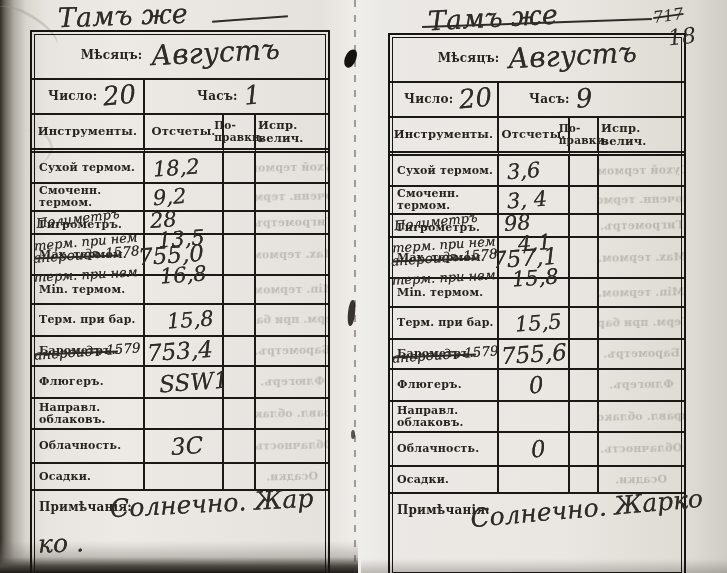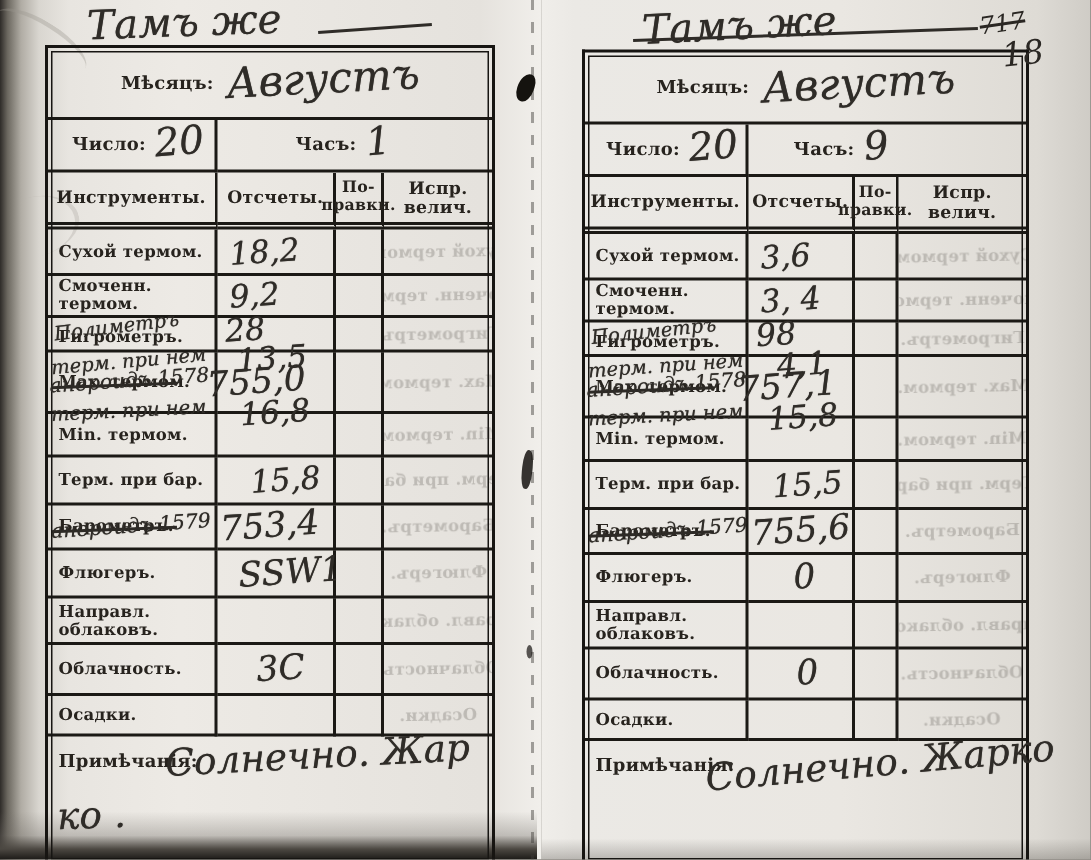--- a/index.html
+++ b/index.html
@@ -47,21 +47,21 @@
     grid-template-rows:48px 35px 38px 31px 28px 23px 41px 29px 32px 30px 32px 31px 34px 27px minmax(0,1fr);}
   .c{position:relative;display:flex;align-items:center;border-right:2px solid #1b1915;border-bottom:2px solid #1b1915;min-width:0;}
   .noR{border-right:none;}
   .noB{border-bottom:none;}
   .span4{grid-column:1/5;}
   .span234{grid-column:2/5;}
   .hdrB{border-bottom:5px double #1b1915;}
   .lblc{justify-content:flex-start;padding-left:7px;}
   .valc{justify-content:flex-start;padding-left:8px;overflow:visible;}
   .ghostc{justify-content:center;overflow:hidden;}
-  .hdc{justify-content:center;text-align:center;padding:0 2px;}
+  .hdc{justify-content:center;padding:0 2px;}
 
   .pr{font-weight:700;font-size:11px;color:#27231e;letter-spacing:.2px;line-height:1.05;}
   .pr-sm{font-size:10.5px;}
   .ghost{transform:scaleX(-1) rotate(1deg);opacity:.33;color:#6e6a64;filter:blur(.3px);white-space:nowrap;}
   .strike::after{content:"";position:absolute;left:2px;width:84px;top:54%;border-top:2px solid #2e2b27;transform:rotate(-2deg);}
 
   .hand{font-style:italic;color:#2f2c28;text-shadow:0 0 .5px rgba(40,36,30,.8);white-space:nowrap;}
   .hv{font-size:21px;transform:rotate(-4deg);}
   .big{font-size:23px;}
   .ann{position:absolute;font-size:13px;z-index:4;}

